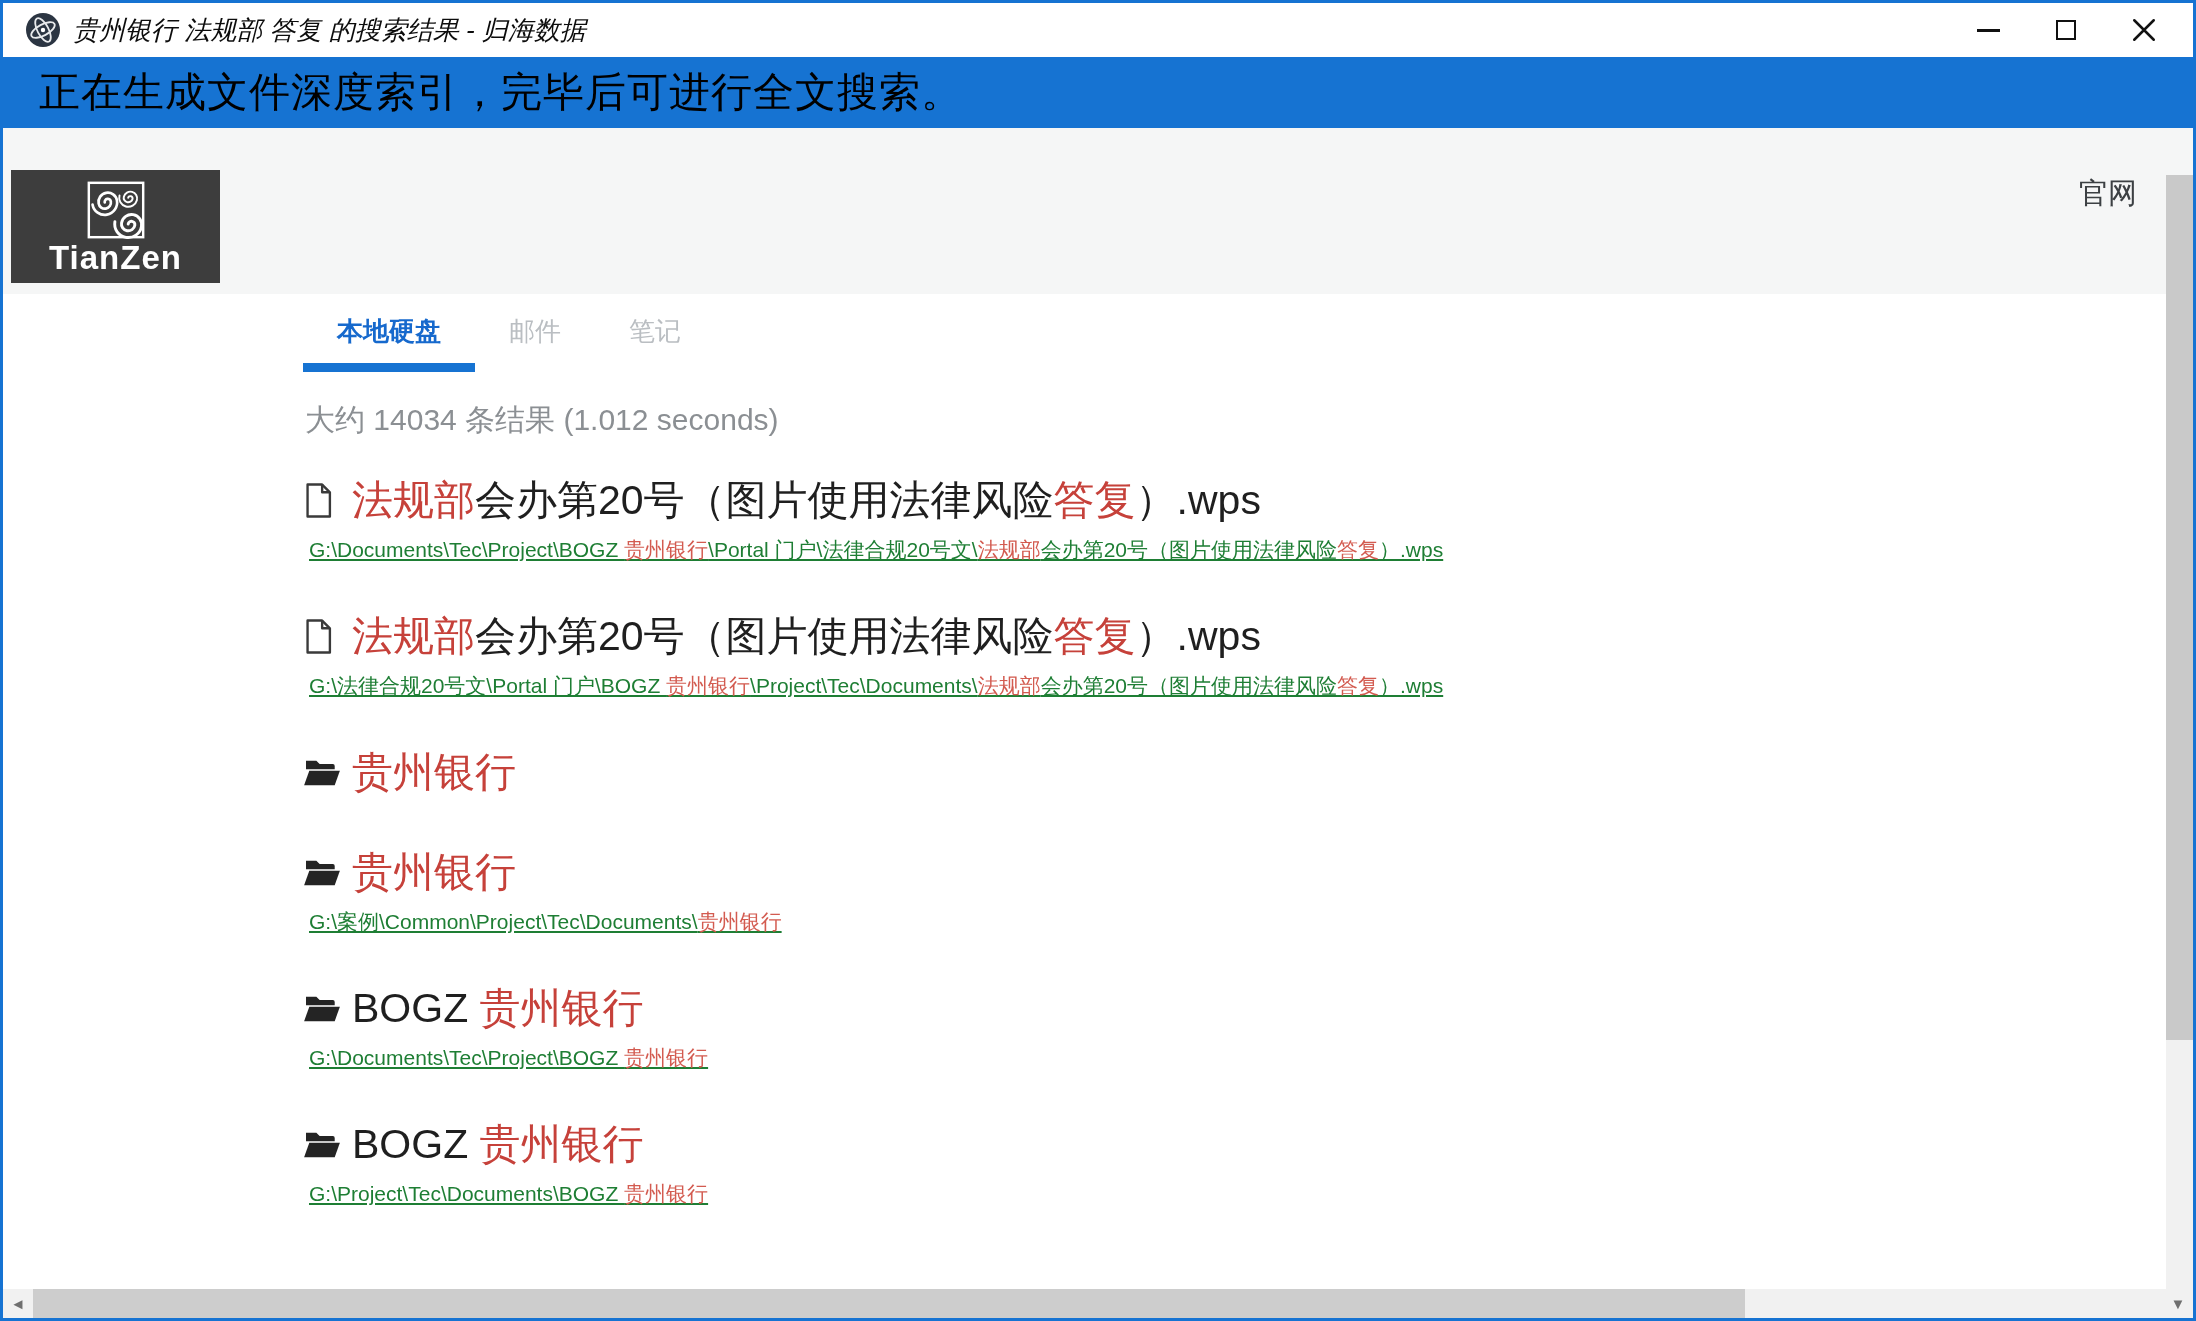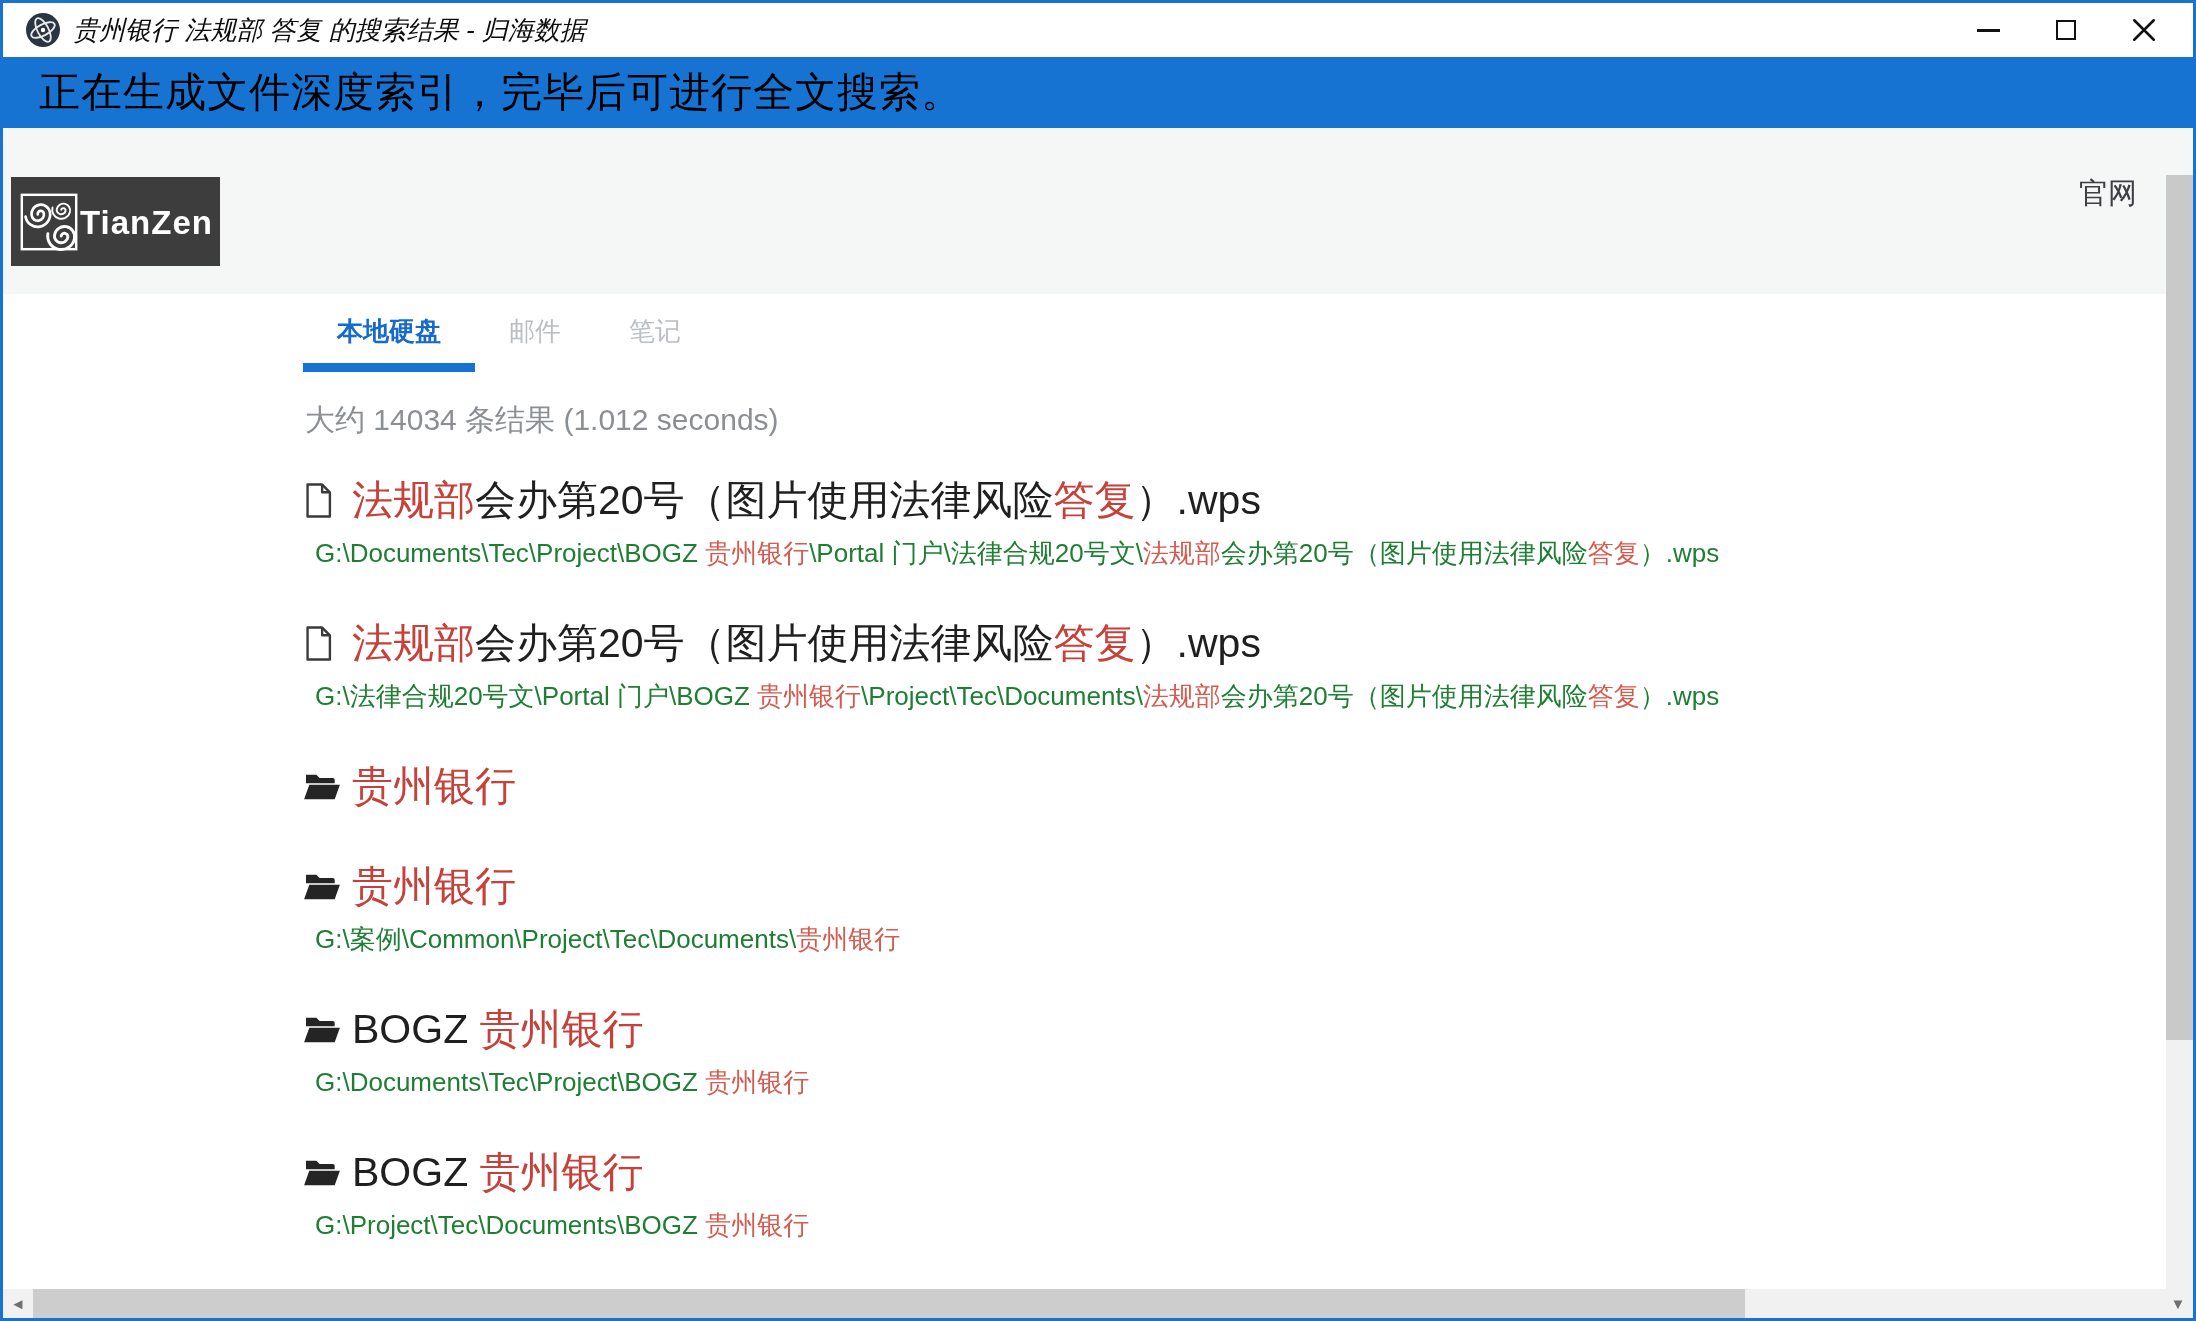--- a/index.html
+++ b/index.html
@@ -22,22 +22,22 @@
   .menubar { height: 50px; background: #efefef; display: flex; align-items: center;
              padding-left: 9px; font-size: 27px; color: #1b1b1b; }
   .menu-item { padding: 0 14px; }
 
   
   .banner { height: 71px; background: #1673d2; color: #000000; font-size: 41px;
             display: flex; align-items: center; padding-left: 36px; letter-spacing: 1px; }
 
   
   .header { position: relative; height: 166px; background: #f5f6f6; }
-  .logo { position: absolute; left: 8px; top: 49px; width: 209px; height: 89px; background: #3d3d3d;
-          display: flex; flex-direction: row; align-items: center; justify-content: center; }
+  .logo { position: absolute; left: 8px; top: 42px; width: 209px; height: 113px; background: #3d3d3d;
+          display: flex; flex-direction: column; align-items: center; justify-content: center; }
   .brand { color: #fff; font-size: 33px; font-weight: bold; line-height: 1; letter-spacing: 1px; margin-top: 1px; }
 
   .search-card { position: absolute; left: 235px; top: 40px; width: 1114px; height: 118px;
                  background: #fff; border: 1px solid #e2e3e4; box-shadow: 0 1px 3px rgba(0,0,0,0.06); }
   .search-input { position: absolute; left: 26px; top: 27px; width: 993px; height: 63px;
                   border: 2px solid #d4a437; border-radius: 4px; background: #fff;
                   font-size: 31px; color: #2d2d2d; display: flex; align-items: center;
                   padding-left: 13px; white-space: nowrap; overflow: hidden; }
   .caret { width: 2px; height: 38px; background: #1a1a1a; margin-left: 2px; flex: 0 0 auto; }
   .search-btn { position: absolute; right: 24px; top: 34px; width: 48px; height: 48px; cursor: pointer; }
@@ -51,21 +51,21 @@
   .tab.active { color: #1669cd; font-weight: bold; border-bottom: 9px solid #1673d2; }
 
   .summary { margin-left: 302px; margin-top: 28px; font-size: 30px; color: #8b8f93; }
 
   .results { margin-left: 300px; margin-top: 32px; }
   .result { margin-bottom: 45px; }
   .rtitle { display: flex; align-items: center; cursor: pointer; }
   .ricon { width: 38px; height: 38px; margin-right: 11px; display: flex; align-items: center; flex: 0 0 auto; }
   .rtext { font-size: 41px; color: #1f1f1f; white-space: nowrap; }
   .rtext .hl { color: #c6413a; }
-  .rpath { font-size: 26px; color: #1e7e34; margin-top: 8px; margin-left: 12px; white-space: nowrap; }
+  .rpath { font-size: 21px; color: #1e7e34; margin-top: 8px; margin-left: 6px; white-space: nowrap; text-decoration: underline; }
   .rpath .phl { color: #d35b50; }
 
   
   .vscroll { position: absolute; top: 172px; right: 0; bottom: 29px; width: 27px; background: #f1f1f1; }
   .vthumb { position: absolute; top: 0; left: 0; right: 0; height: 865px; background: #c9c9c9; }
   .hscroll { position: absolute; left: 0; right: 0; bottom: 0; height: 29px; background: #f1f1f1; }
   .harrow { position: absolute; left: 0; top: 0; width: 30px; height: 29px; color: #6f6f6f; font-size: 15px;
             display: flex; align-items: center; justify-content: center; }
   .hthumb { position: absolute; left: 30px; top: 0; width: 1712px; height: 29px; background: #cdcdcd; }
   .corner { position: absolute; right: 0; top: 0; width: 30px; height: 29px; color: #6f6f6f; font-size: 15px;

